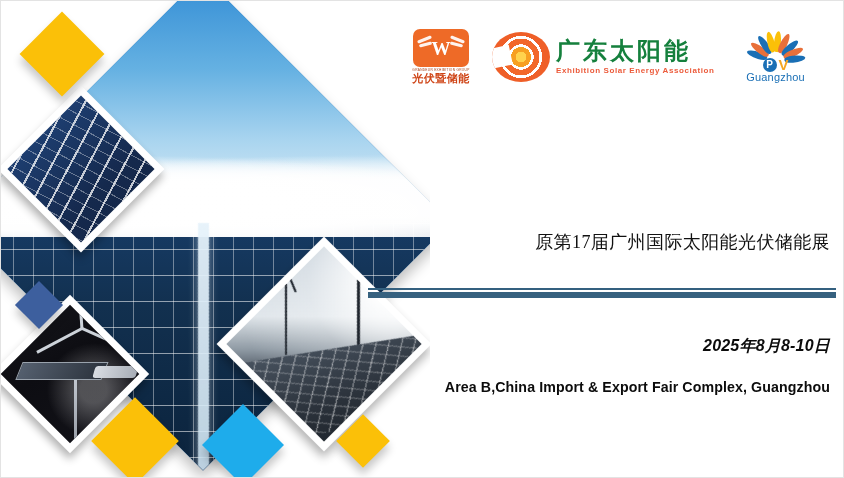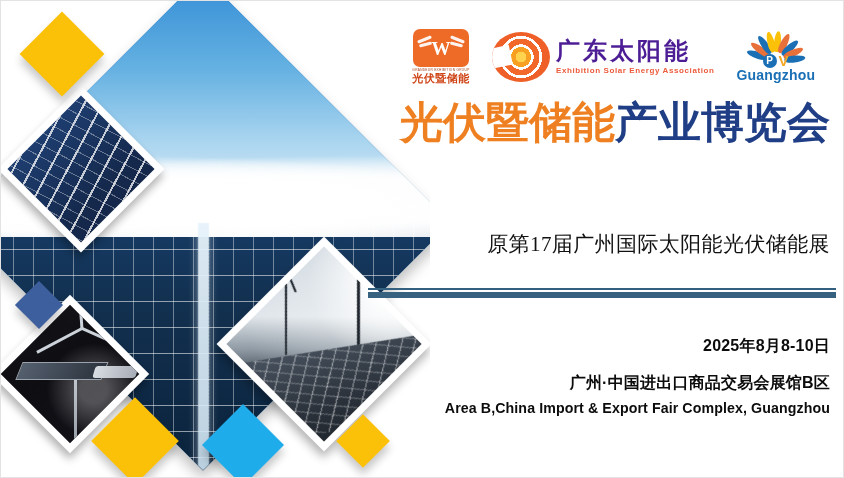--- a/index.html
+++ b/index.html
@@ -300,21 +300,21 @@
     position: absolute;
     left: -4px; top: 30%;
     width: 40%; height: 40%;
     background: #ffffff;
     transform: rotate(-12deg);
   }
   .logo-gsea .txtcol { display: flex; flex-direction: column; }
   .logo-gsea .cn {
     font-size: 24px;
     font-weight: bold;
-    color: #4c1d95;
+    color: #15803d;
     font-family: "Liberation Serif", serif;
     letter-spacing: 3px;
     line-height: 1.05;
     white-space: nowrap;
   }
   .logo-gsea .en {
     font-size: 8px;
     font-weight: bold;
     color: #ec5b3b;
     letter-spacing: .6px;
@@ -346,21 +346,21 @@
     width: 14px; height: 14px; border-radius: 50%;
     background: #1a6fb5;
     color: #fff; font-size: 10px; font-weight: bold;
     display: flex; align-items: center; justify-content: center;
     line-height: 1;
   }
   .logo-pv .vchar {
     color: #f5a623; font-size: 15px; font-weight: bold; line-height: 1;
   }
   .logo-pv .gz {
-    font-size: 14px; font-weight: bold; color: #1a6fb5;
+    font-size: 11px; font-weight: normal; color: #1a6fb5;
     letter-spacing: .2px; margin-top: -1px;
   }
 
   
   .title-block {
     position: absolute;
     right: 14px;
     top: 100px;
     text-align: right;
     width: 470px;
@@ -387,21 +387,21 @@
 
   .sub-block {
     position: absolute;
     right: 14px;
     top: 230px;
     text-align: right;
     width: 470px;
   }
   .s-cn {
     font-family: "Liberation Serif", serif;
-    font-size: 21px;
+    font-size: 18px;
     color: #111;
     letter-spacing: .4px;
     white-space: nowrap;
   }
   .s-en {
     font-size: 11.3px;
     font-weight: bold;
     color: #111;
     letter-spacing: -0.1px;
     white-space: nowrap;
@@ -423,20 +423,21 @@
     top: 336px;
     text-align: right;
     width: 470px;
   }
   .i-cn {
     font-size: 16px;
     font-weight: bold;
     color: #0c0c0c;
     letter-spacing: .2px;
     white-space: nowrap;
+    font-style: italic;
   }
   .i-en {
     font-size: 14.2px;
     font-weight: bold;
     color: #0c0c0c;
     letter-spacing: .1px;
     white-space: nowrap;
     margin-top: 6px;
   }
   .gap { height: 16px; }
@@ -541,33 +542,31 @@
         <div class="pvrow">
           <div class="pcircle">P</div>
           <div class="vchar">V</div>
         </div>
         <div class="gz">Guangzhou</div>
       </div>
     </div>
   </div>
 
   <div class="title-block">
-    <div class="t-line"><span class="orange">光伏暨储能</span><span class="navy">产业博览会</span></div>
   </div>
 
   <div class="sub-block">
     <div class="s-cn">原第17届广州国际太阳能光伏储能展</div>
   </div>
 
   <div class="rule-wrap">
     <div class="rule-thin"></div>
     <div class="rule-thick"></div>
   </div>
 
   <div class="info-block">
     <div class="i-cn">2025年8月8-10日</div>
     <div class="gap"></div>
-    <div class="i-cn">广州·中国进出口商品交易会展馆B区</div>
     <div class="i-en">Area B,China Import &amp; Export Fair Complex, Guangzhou</div>
   </div>
 
   <div class="page-border"></div>
 </div>
 
 </body></html>

